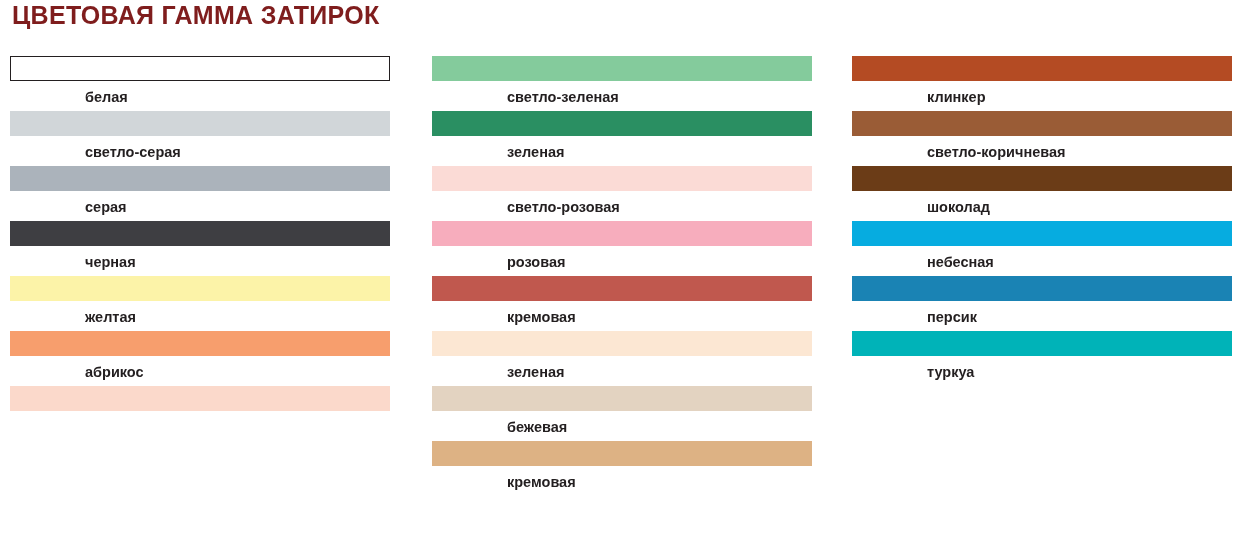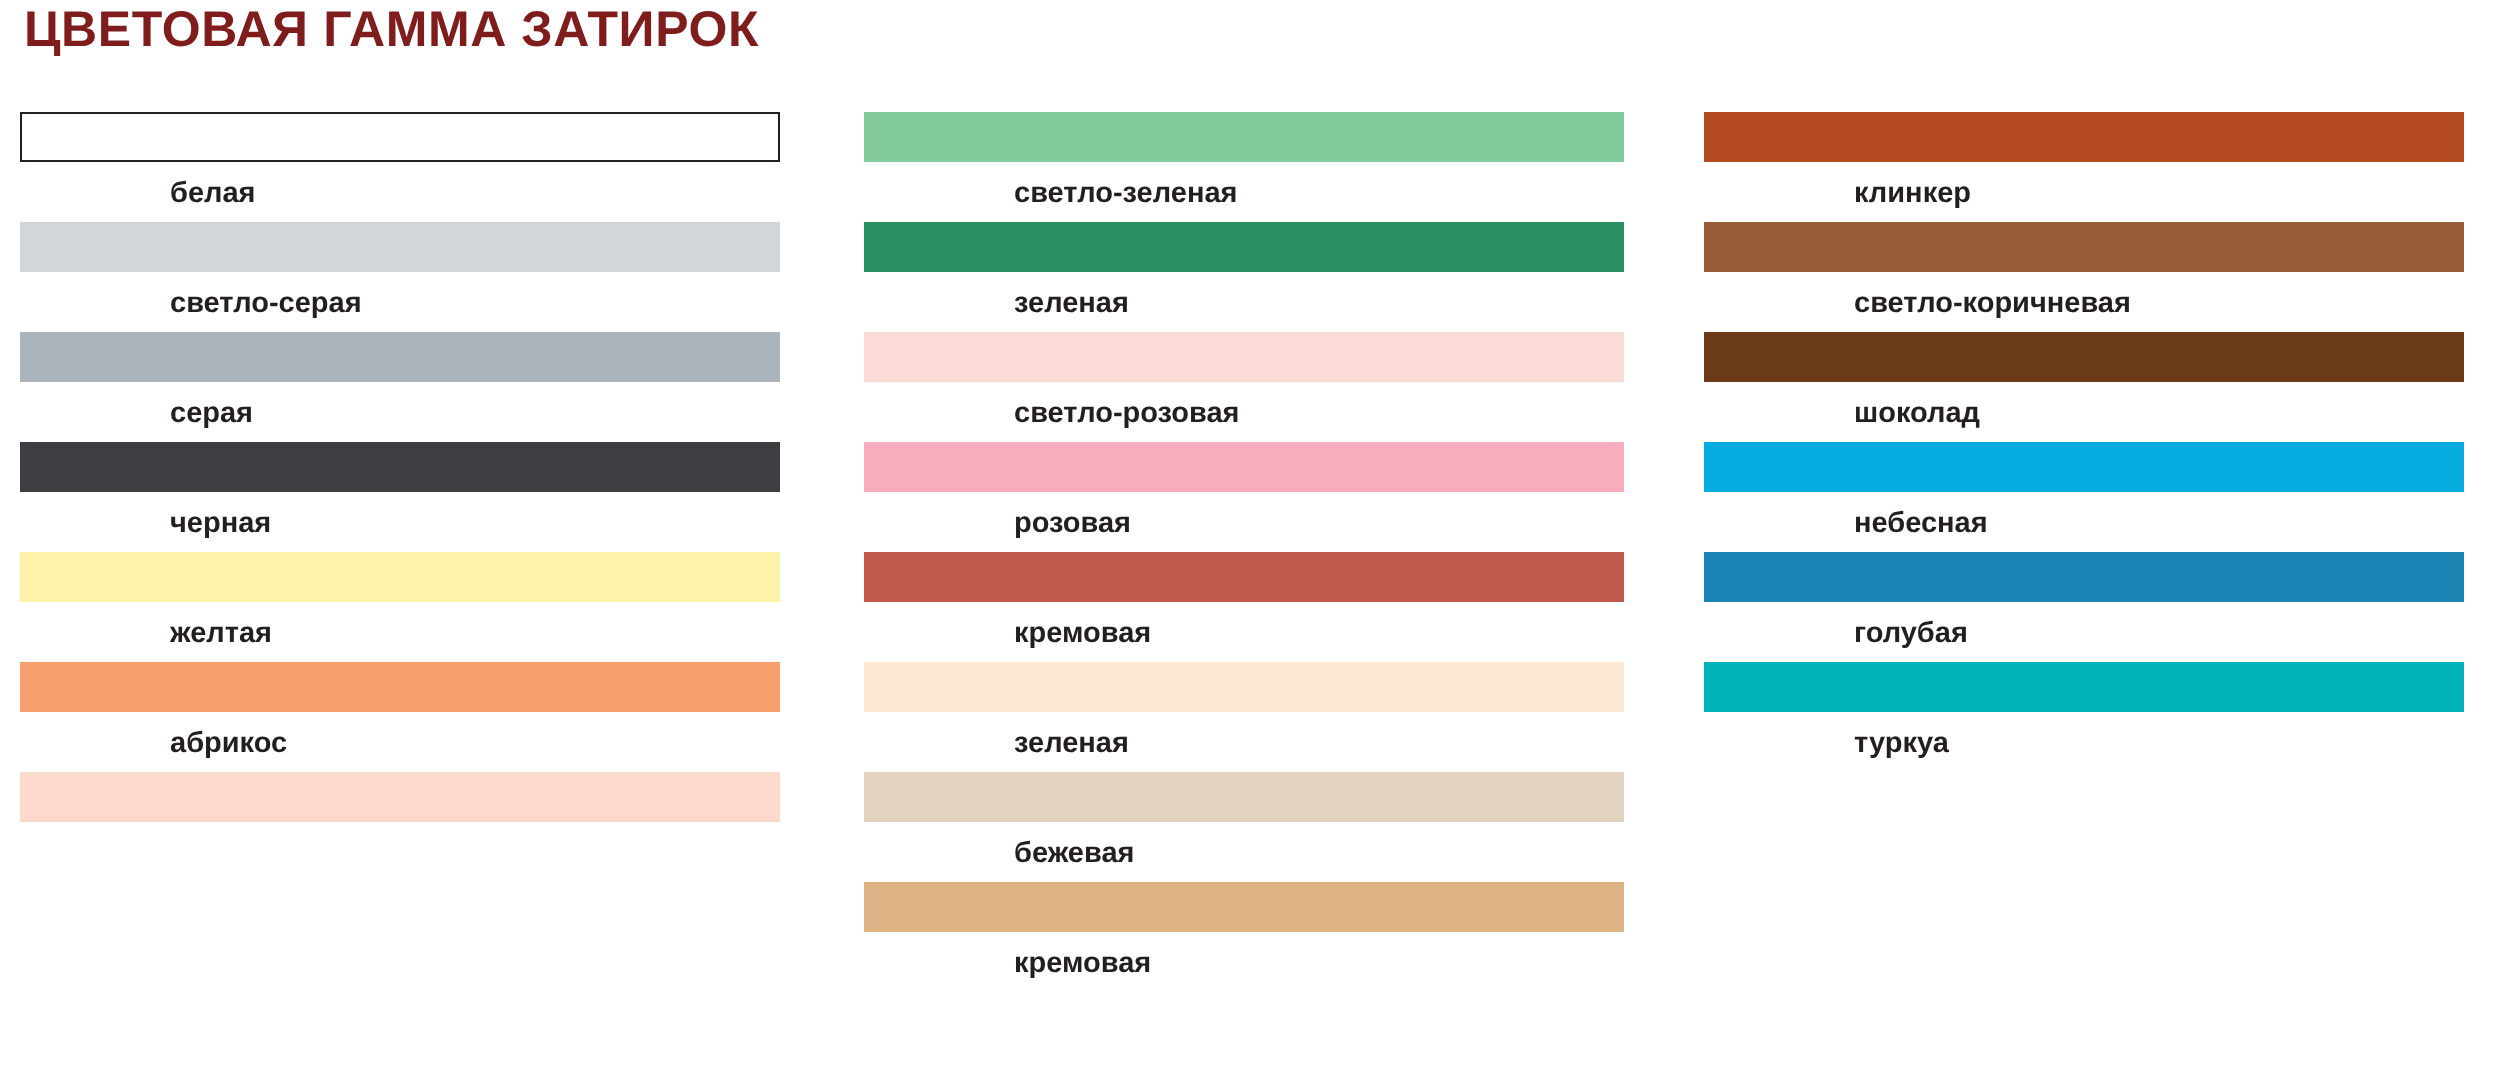--- a/index.html
+++ b/index.html
@@ -148,20 +148,20 @@
       <div class="swatch-row">
         <div class="swatch-bar" title="#6b3c17" style="background: rgb(107, 60, 23);"></div>
         <div class="swatch-label">шоколад</div>
       </div>
       <div class="swatch-row">
         <div class="swatch-bar" title="#06ace0" style="background: rgb(6, 172, 224);"></div>
         <div class="swatch-label">небесная</div>
       </div>
       <div class="swatch-row">
         <div class="swatch-bar" title="#1a83b4" style="background: rgb(26, 131, 180);"></div>
-        <div class="swatch-label">голубая</div>
+        <div class="swatch-label">персик</div>
       </div>
       <div class="swatch-row">
         <div class="swatch-bar" title="#00b3b8" style="background: rgb(0, 179, 184);"></div>
         <div class="swatch-label">туркуа</div>
       </div>
     </div>
   </div>
 
 </body></html>

